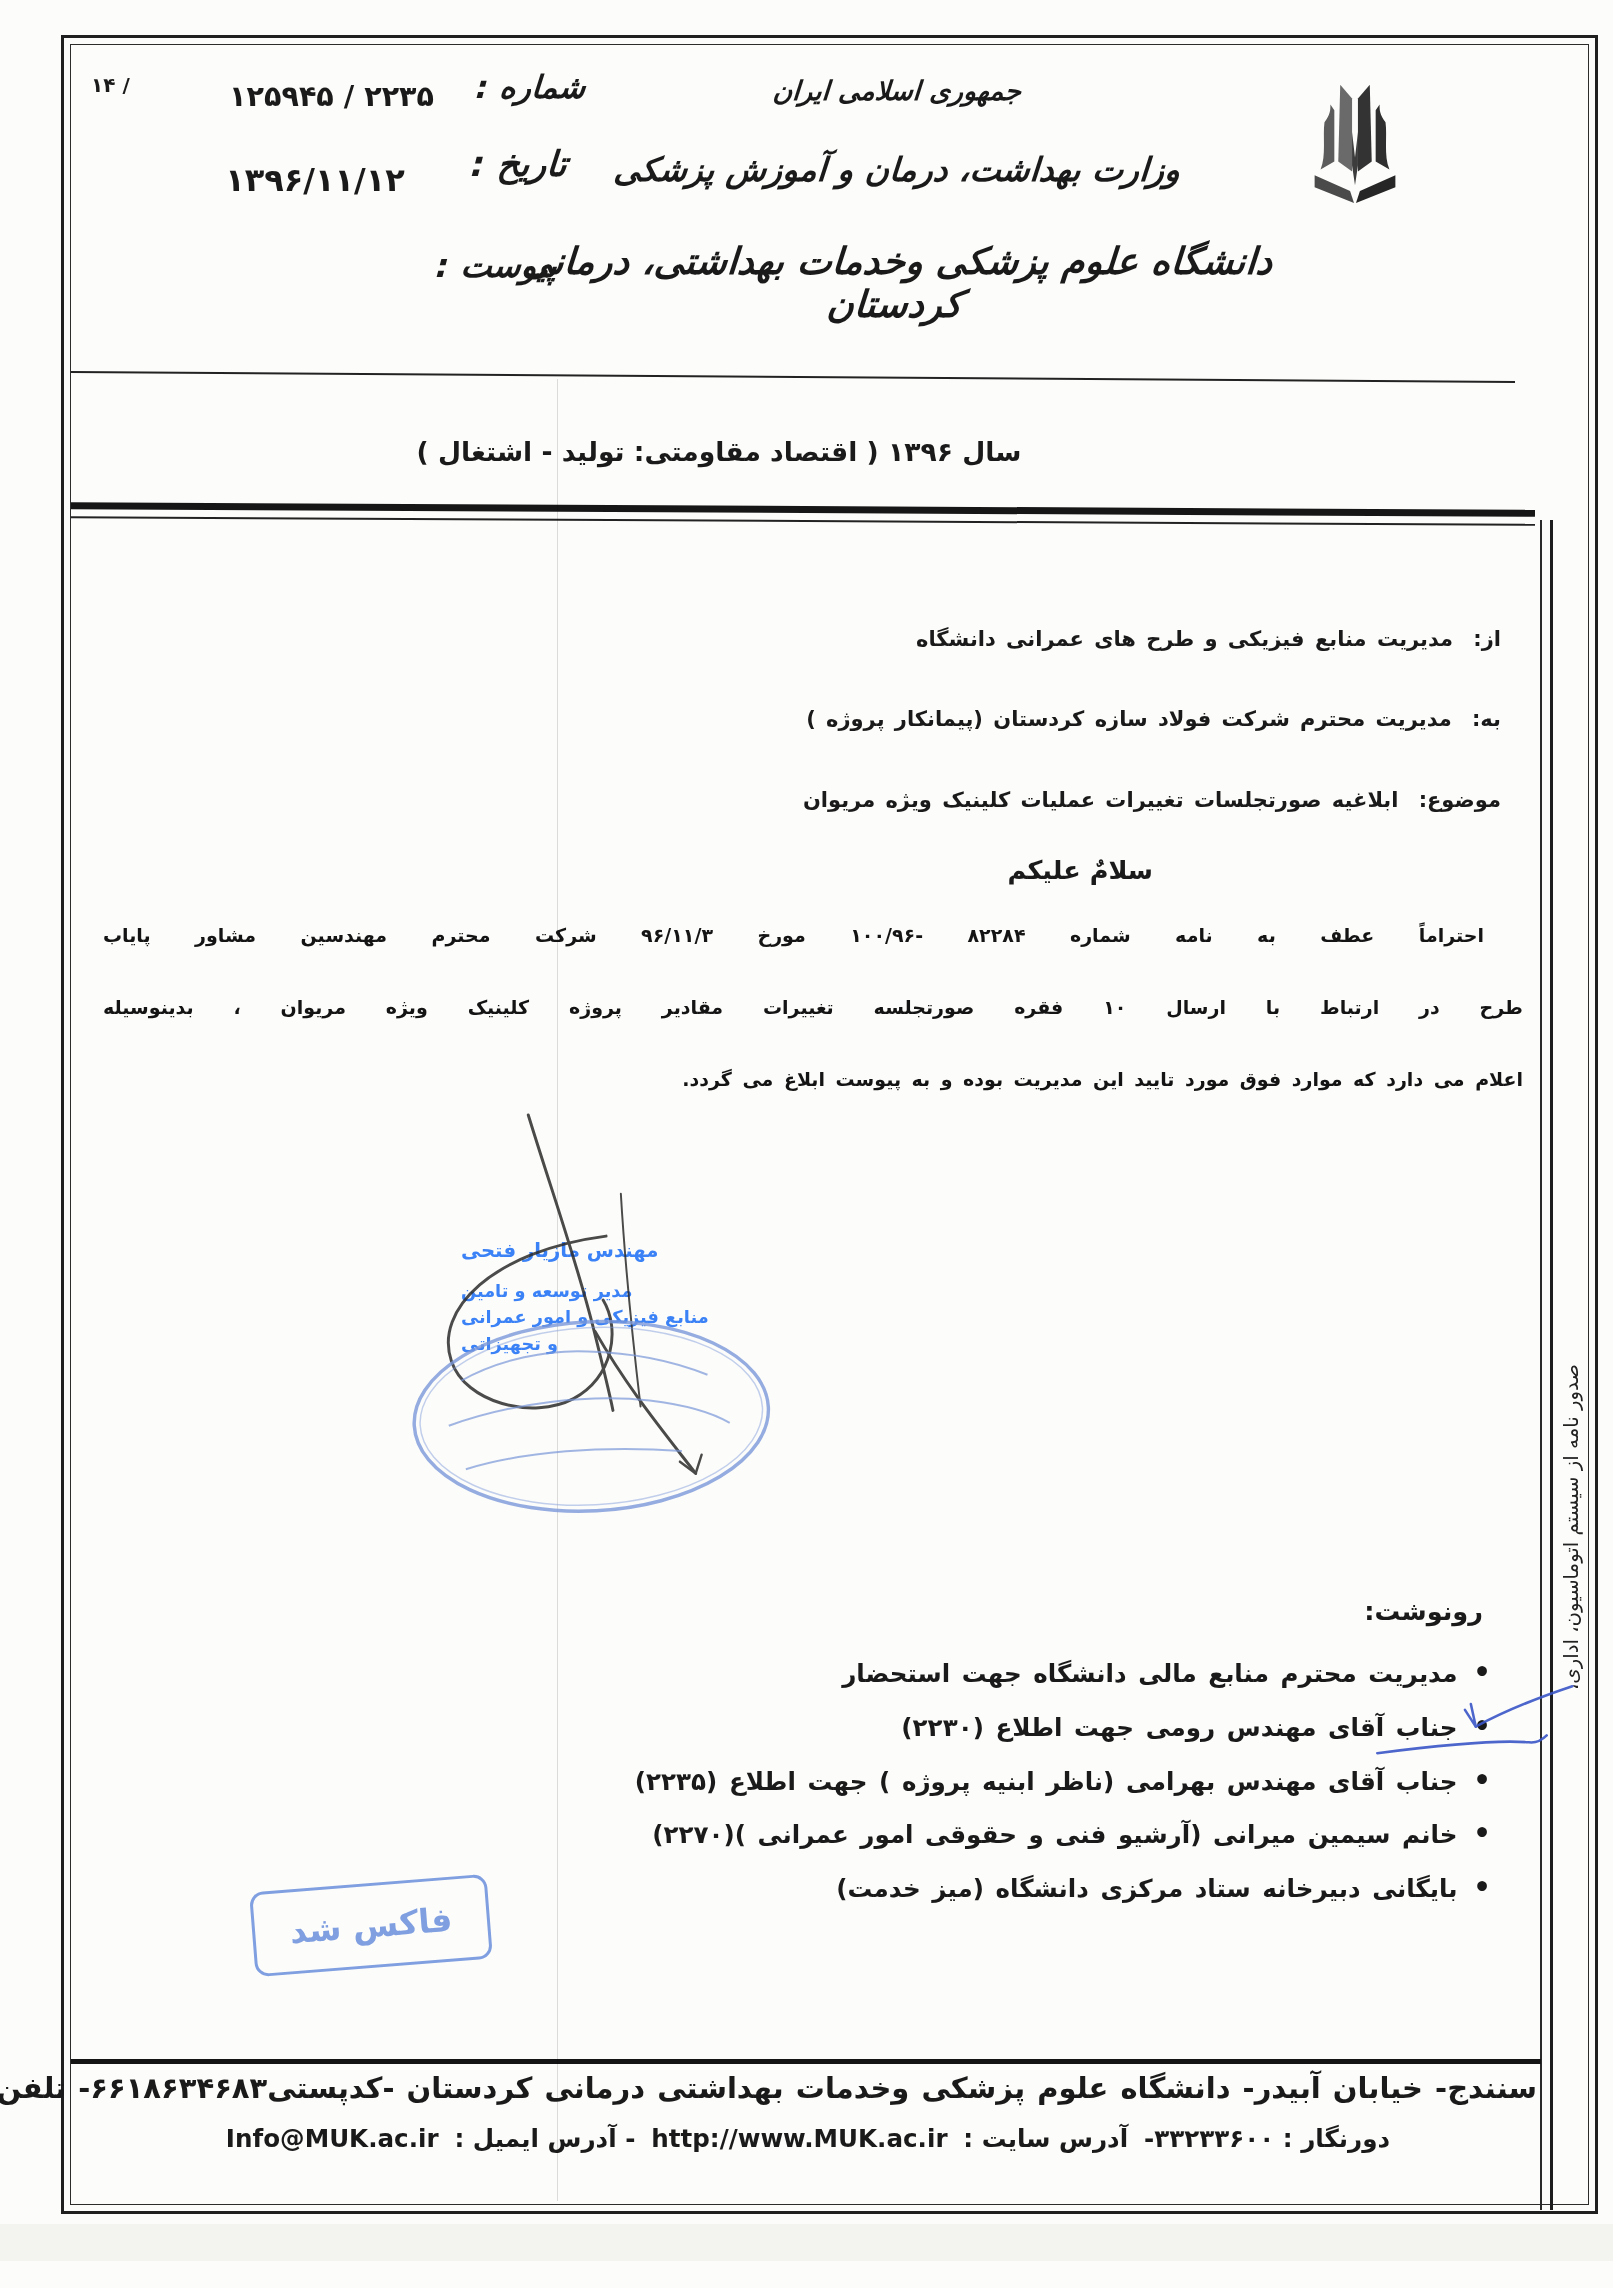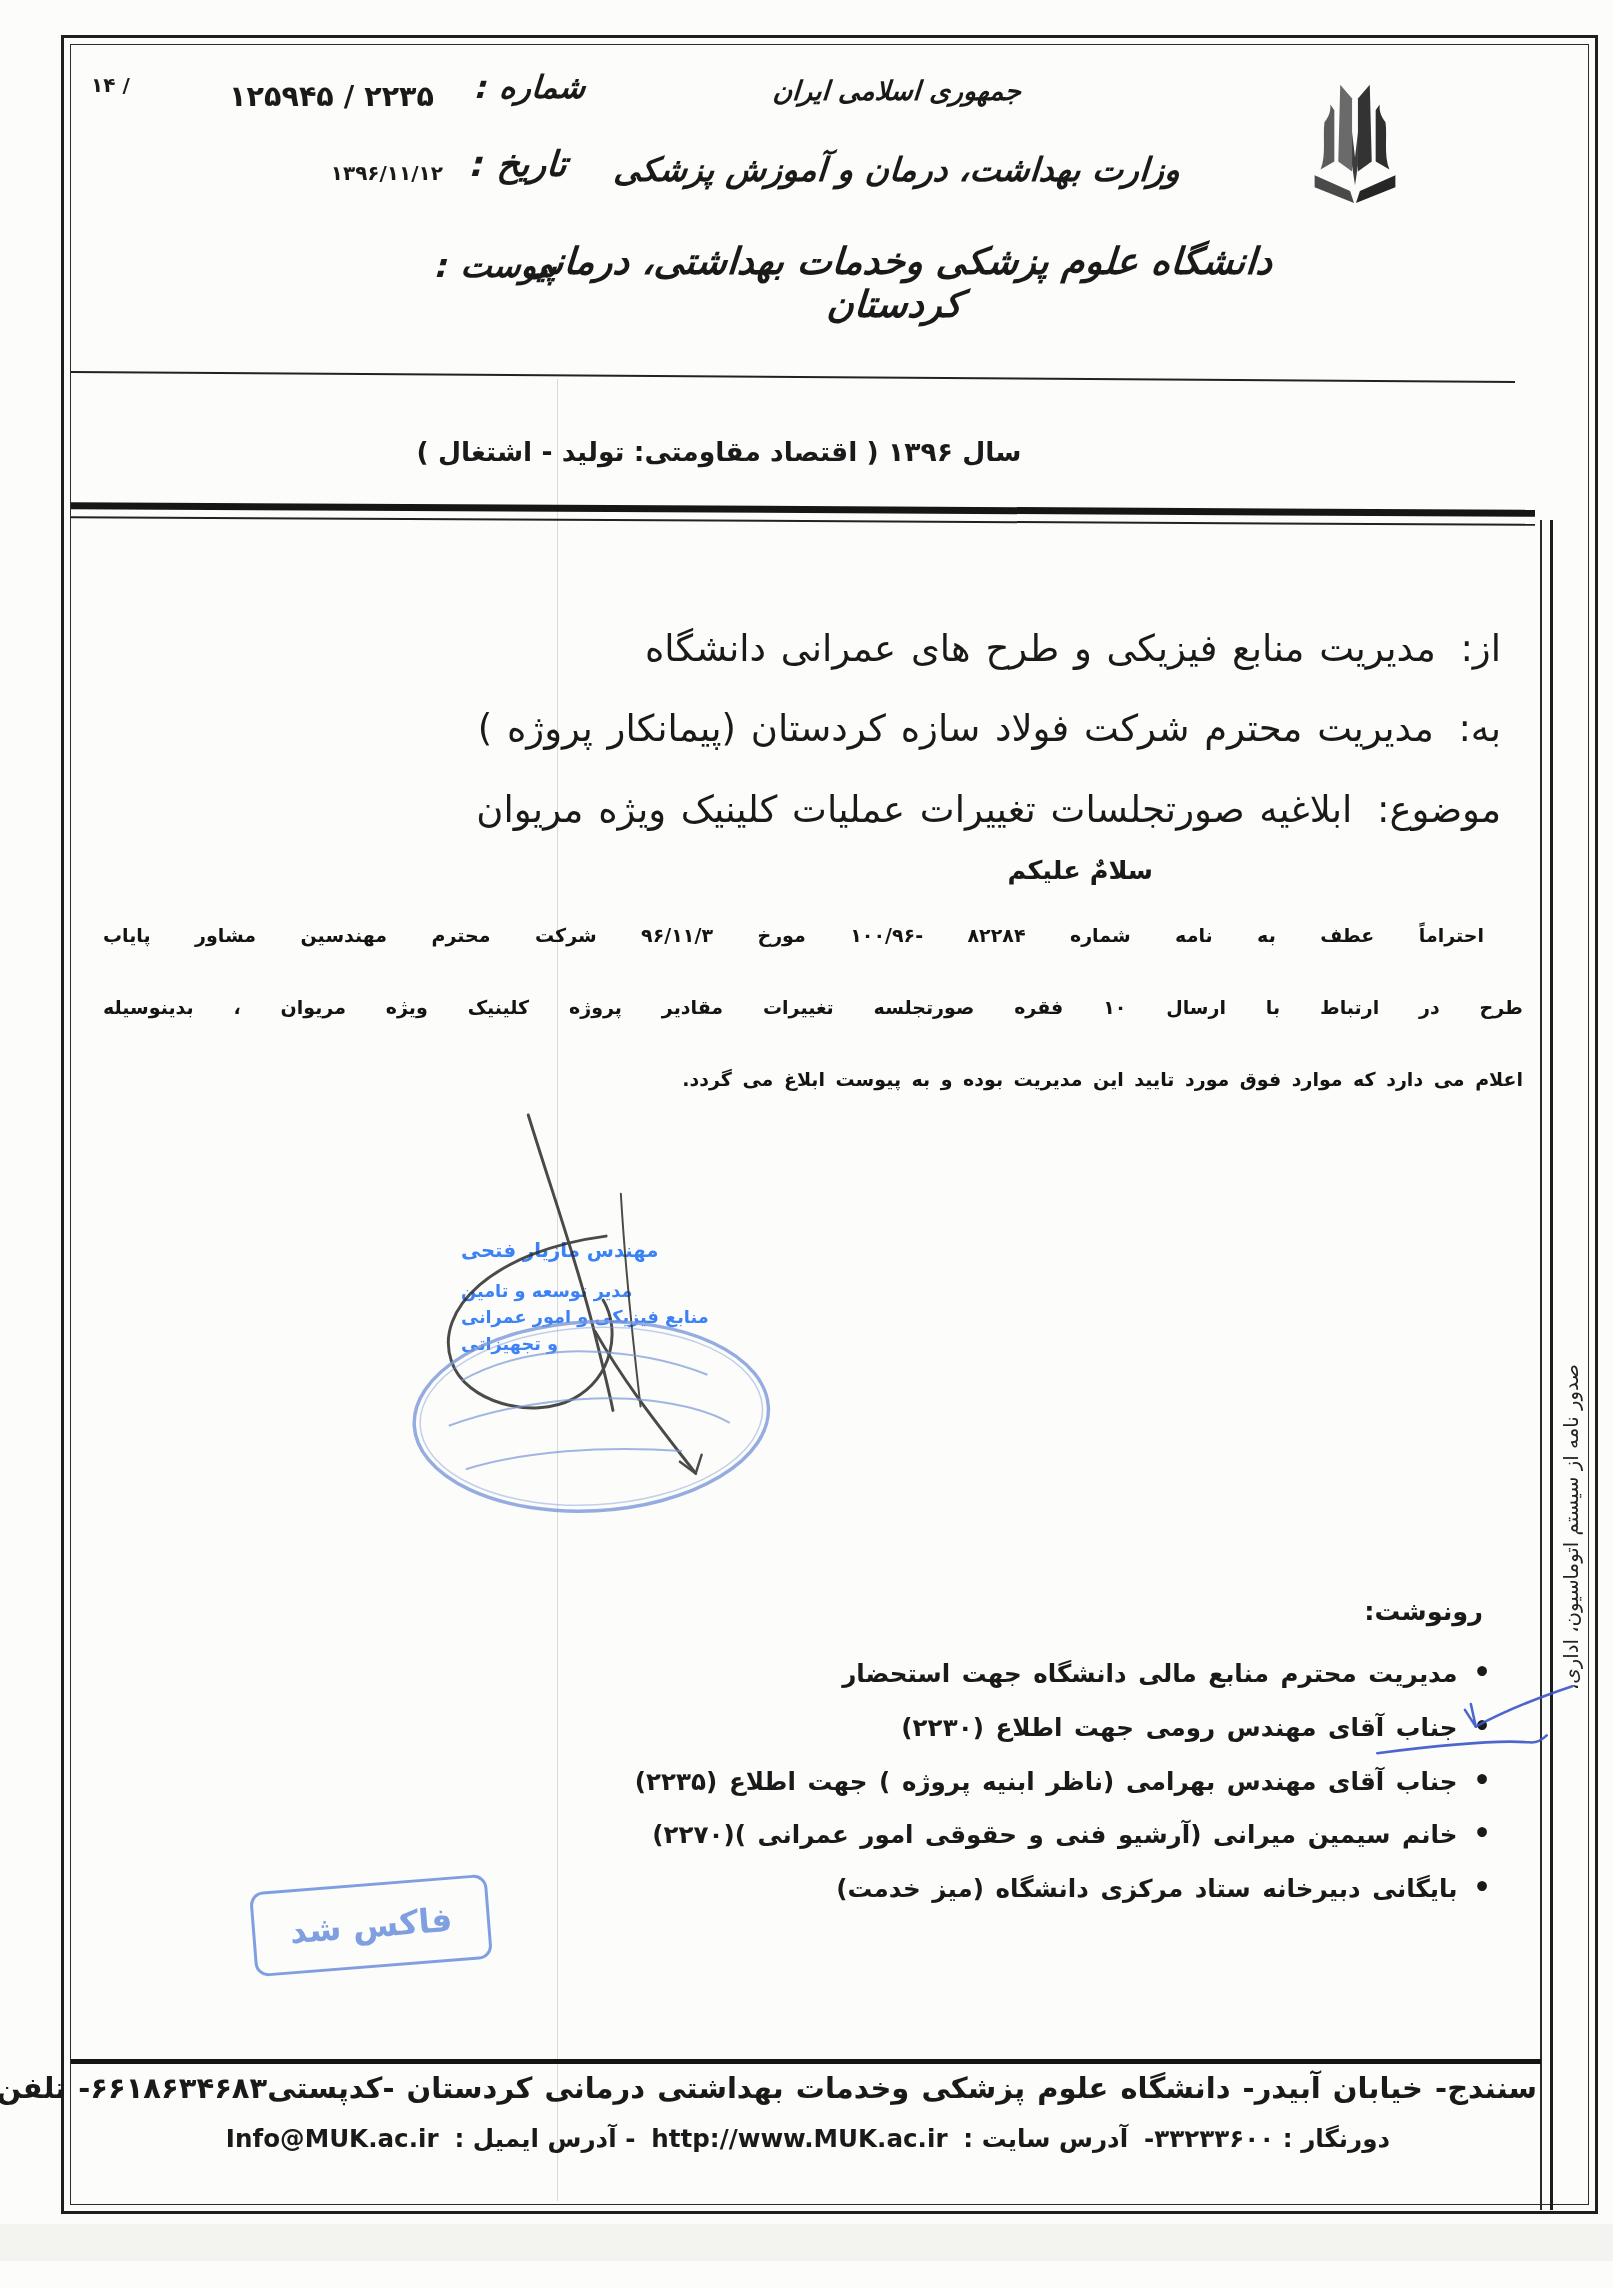--- a/index.html
+++ b/index.html
@@ -25,30 +25,30 @@
   .lh1{position:absolute;left:552px;top:75px;width:690px;text-align:center;font-size:26.6px;font-weight:bold;}
   .lh2{position:absolute;left:552px;top:150px;width:690px;text-align:center;font-size:33px;font-weight:bold;}
   .lh3{position:absolute;left:512px;top:240px;width:768px;text-align:center;font-size:37px;font-weight:bold;}
   .meta-label{position:absolute;font-weight:bold;direction:rtl;}
   .num-label{left:476px;top:69px;font-size:31.5px;}
   .date-label{left:471px;top:144px;font-size:35px;}
   .attach-label{left:436px;top:246px;font-size:33px;}
   .num-value{position:absolute;left:138px;top:79px;width:296px;direction:rtl;
     font-size:28.6px;font-weight:bold;letter-spacing:1px;}
   .num-prefix{position:absolute;left:91px;top:73px;width:69px;text-align:left;direction:rtl;font-size:20px;font-weight:bold;}
-  .date-value{position:absolute;left:187px;top:161px;width:256px;text-align:right;direction:rtl;
-    font-size:20px;font-weight:bold;letter-spacing:2px;}
+  .date-value{position:absolute;left:187px;top:161px;width:256px;text-align:center;direction:rtl;
+    font-size:32px;font-weight:bold;letter-spacing:2px;}
   .logo{position:absolute;left:1281px;top:71px;width:148px;height:187px;}
 
   
   .slogan{position:absolute;left:374px;top:404px;width:690px;text-align:center;direction:rtl;
     font-size:26.6px;font-weight:bold;margin-top:32px;}
 
   
-  .addr-line{position:absolute;right:113px;direction:rtl;text-align:right;font-weight:normal;font-size:37px;word-spacing:3px;white-space:nowrap;}
+  .addr-line{position:absolute;right:113px;direction:rtl;text-align:right;font-weight:bold;font-size:21px;word-spacing:3px;white-space:nowrap;}
   .addr-from{top:627px;}
   .addr-to{top:707px;}
   .addr-subject{top:788px;}
   .addr-label{margin-left:9.9px;}
   .salutation{position:absolute;right:461px;top:855px;direction:rtl;font-size:25.6px;font-weight:bold;}
 
   
   .body-line{position:absolute;left:103px;width:1420px;direction:rtl;font-size:19px;font-weight:bold;
     color:#141414;word-spacing:3.9px;white-space:nowrap;}
   .body-just{text-align:justify;text-align-last:justify;white-space:normal;}

